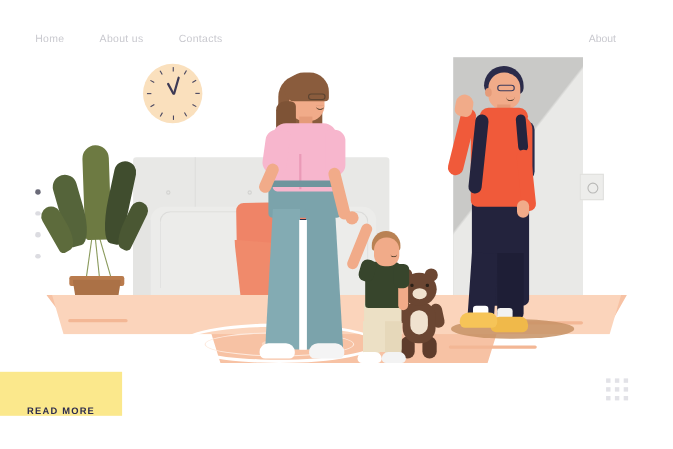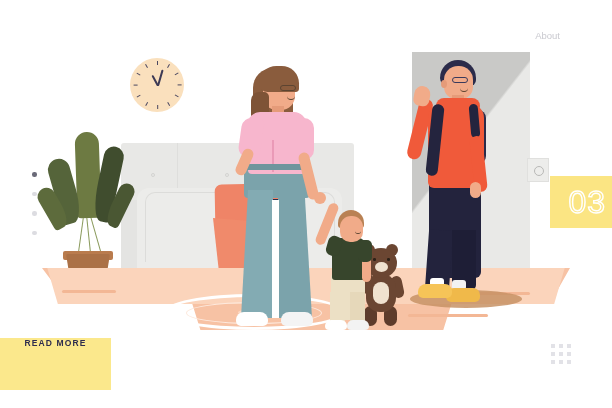--- a/index.html
+++ b/index.html
@@ -41,22 +41,22 @@
   .badge03 .num {
     font-size: 32px; font-weight: 400; color: transparent;
     -webkit-text-stroke: 1.4px #ffffff;
     letter-spacing: 1px; line-height: 1;
     font-family: "Liberation Sans", sans-serif;
   }
 
   
   .readmore {
     position: absolute; left: 0; top: 338px;
-    width: 111px; height: 52px; background: #fbe88c;
-    display: flex; align-items: flex-start; justify-content: center;
+    width: 111px; height: 40px; background: #fbe88c;
+    display: flex; align-items: flex-end; justify-content: center;
     cursor: pointer;
   }
   .readmore span {
     font-size: 8.5px; font-weight: bold; letter-spacing: 1.1px; color: #2e2d4e;
   }
   .title {
     position: absolute; left: 126px; top: 332px;
     font-size: 36px; font-weight: bold; color: #33325a;
     letter-spacing: -0.8px; line-height: 1.15;
     white-space: nowrap;
@@ -192,32 +192,34 @@
   .m-shoe-l { position:absolute; left:418px; top:244px; width:34px; height:14px; background:#f6c458; border-radius: 8px 7px 5px 5px;}
   .m-shoe-r { position:absolute; left:446px; top:248px; width:34px; height:14px; background:#f0b94a; border-radius: 8px 7px 5px 5px;}
   .m-sock-l { position:absolute; left:430px; top:238px; width:14px; height:10px; background:#fff; border-radius:3px;}
   .m-sock-r { position:absolute; left:452px; top:240px; width:14px; height:10px; background:#f2f2f2; border-radius:3px;}
 </style>
 </head>
 <body>
 
 <div id="stage">
 
+  <nav class="nav">
+    <span class="nav-item">Home</span>
+    <span class="nav-item">About us</span>
+    <span class="nav-item">Contacts</span>
+  </nav>
   <span class="cart">About</span>
 
   <div class="pager">
     <span class="on"></span>
     <span></span>
     <span></span>
     <span></span>
   </div>
 
-  <div class="badge03">
-    <span class="num">03</span>
-  </div>
 
   <div class="scene">
 
     <div class="clock">
       <i class="tick" style="transform:rotate(0deg)"></i>
       <i class="tick" style="transform:rotate(30deg)"></i>
       <i class="tick" style="transform:rotate(60deg)"></i>
       <i class="tick" style="transform:rotate(90deg)"></i>
       <i class="tick" style="transform:rotate(120deg)"></i>
       <i class="tick" style="transform:rotate(150deg)"></i>

